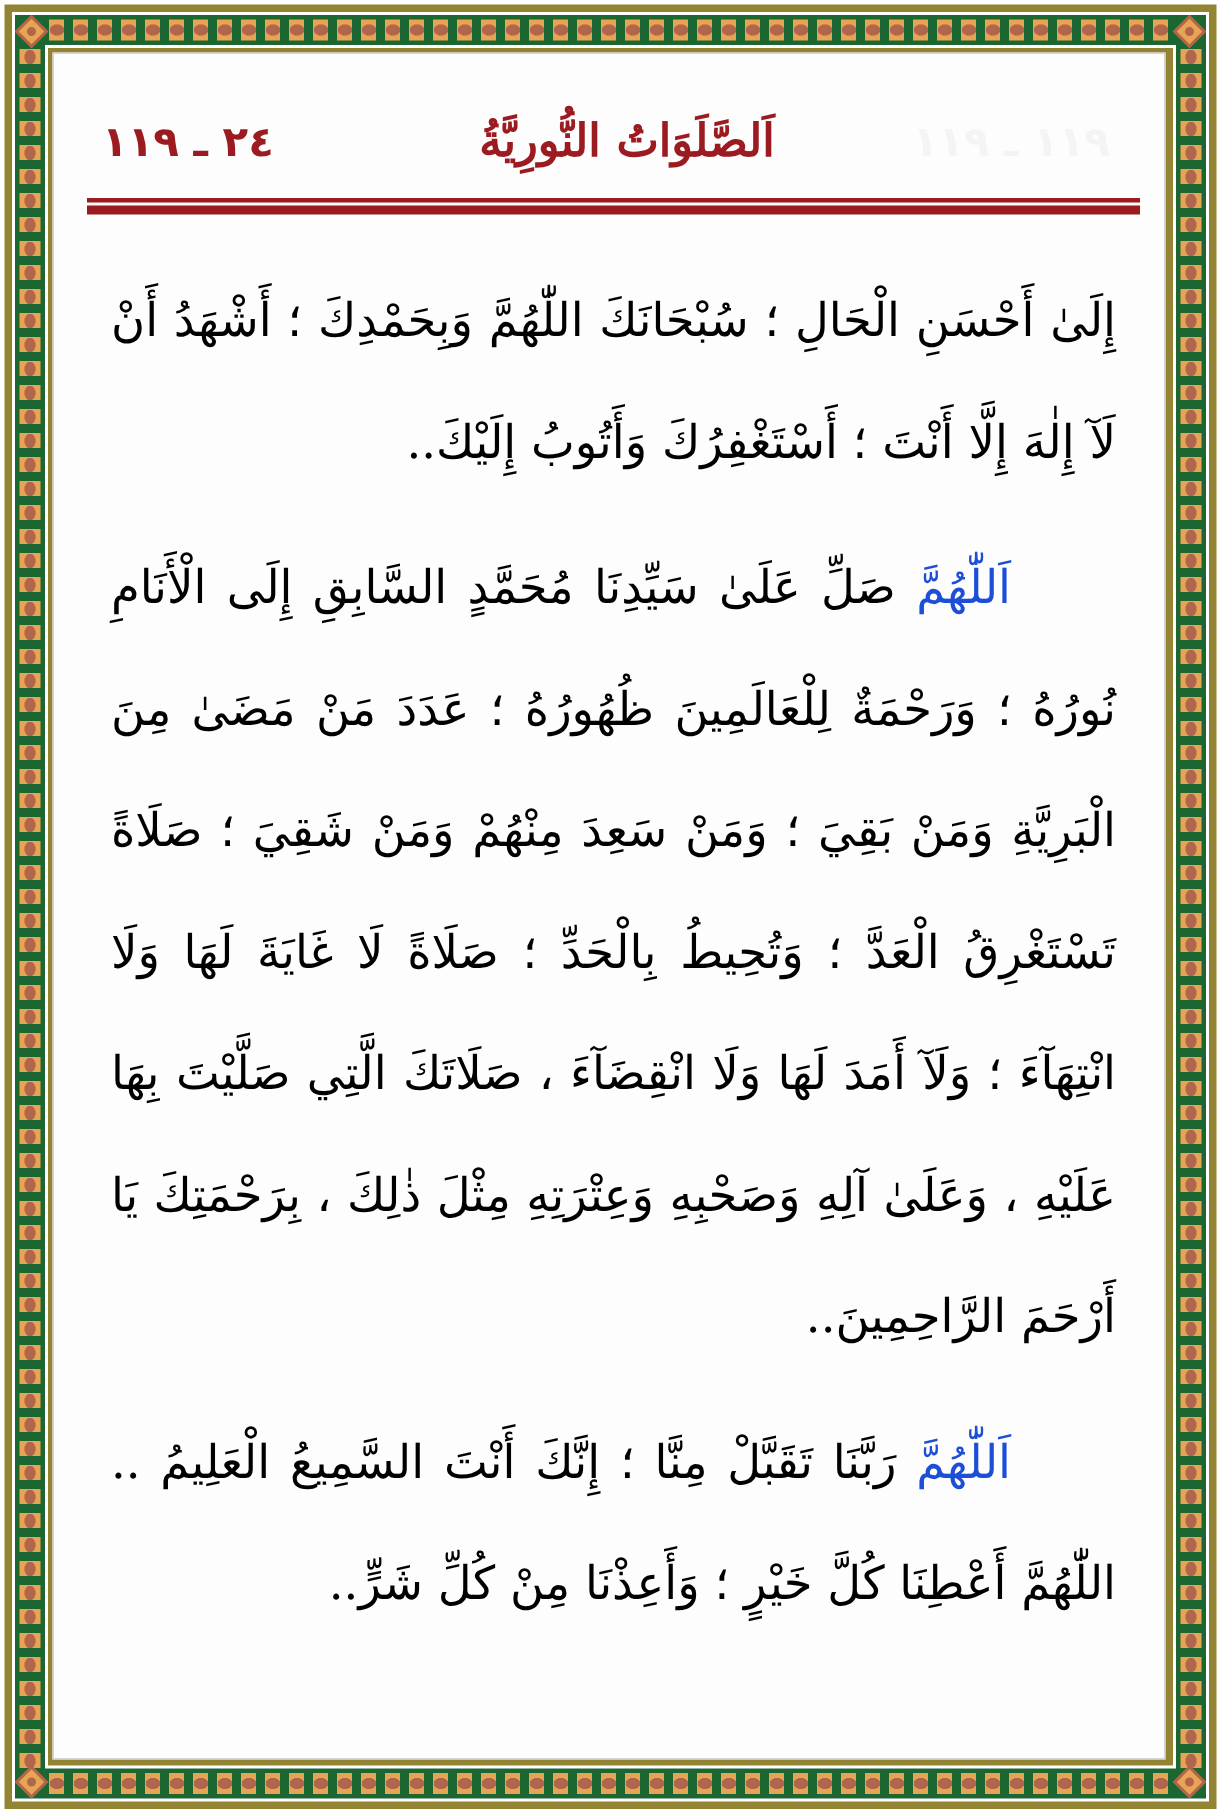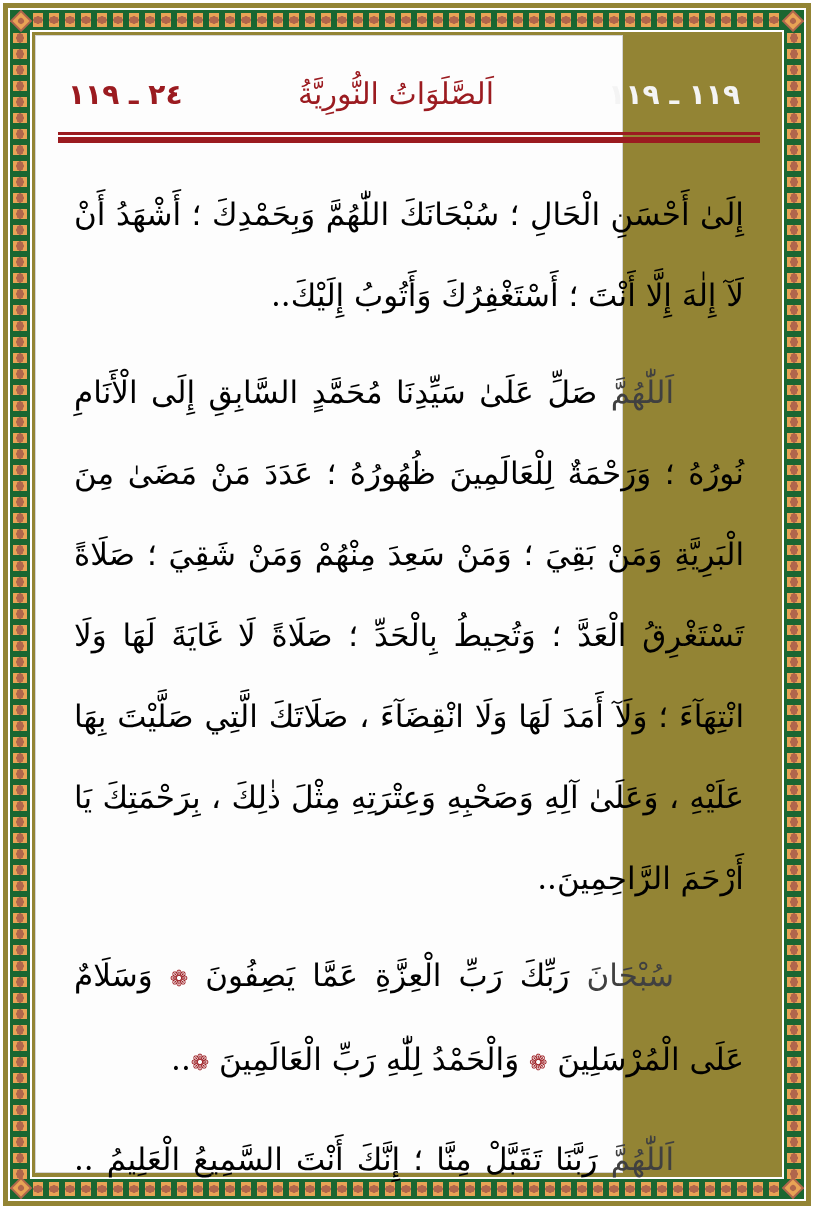--- a/index.html
+++ b/index.html
@@ -54,21 +54,21 @@
     .corner-knot.br { right: 5px; bottom: 5px; }
     .inner-white {
       position: absolute; left: 30px; top: 30px; width: 754px; height: 1149px;
       background: #ffffff;
     }
     .inner-olive {
       position: absolute; left: 32px; top: 32px; width: 750px; height: 1145px;
       background: #938434;
     }
     .page {
-      position: absolute; left: 35px; top: 35px; width: 588px; height: 1138px;
+      position: absolute; left: 35px; top: 35px; width: 742px; height: 1138px;
       background: #fdfdfd;
       border: 1px solid #d4d4d4;
       box-sizing: border-box;
     }
     .header {
       position: absolute; left: 22px; top: 40px; width: 702px; height: 50px;
       direction: ltr;
     }
     .page-num {
       position: absolute; left: 10px; top: 2px;
@@ -76,39 +76,39 @@
       font-family: "DejaVu Sans", sans-serif; letter-spacing: 2px;
       direction: rtl;
     }
     .ghost-num {
       position: absolute; right: 20px; top: 2px;
       color: #f4f4f4; font-size: 28px; font-weight: bold;
       font-family: "DejaVu Sans", sans-serif; letter-spacing: 2px;
       direction: rtl;
     }
     .book-title {
-      position: absolute; left: 240px; top: 0px; width: 240px; text-align: left;
-      color: #9b1b20; font-size: 30px; font-weight: normal;
+      position: absolute; left: 240px; top: 0px; width: 240px; text-align: center;
+      color: #9b1b20; font-size: 30px; font-weight: bold;
       direction: rtl;
     }
     .rule-thin {
       position: absolute; left: 22px; top: 96px; width: 702px; height: 3px;
       background: #9b1b20;
     }
     .rule-thick {
       position: absolute; left: 22px; top: 101px; width: 702px; height: 6px;
       background: #9b1b20;
     }
     .body-text {
       position: absolute; left: 22px; top: 122px; width: 702px;
       direction: rtl; text-align: justify; text-align-last: right;
       color: #000000; font-size: 31px; line-height: 81px;
     }
     .para { margin: 16px; }
-    .para .lead { color: #404040; }
+    .para .lead { color: #1d4ed8; }
     .para.indent { text-indent: 70px; }
     .ornament { color: #9b1b20; font-size: 22px; }
   </style>
 </head>
 <body>
 
 <div class="outer-olive"></div>
 <div class="outer-gap"></div>
 <div class="green-band">
   <div class="chain-h top"></div>
@@ -134,26 +134,17 @@
 
   <div class="body-text">
     <p class="para">
       <span>إِلَىٰ أَحْسَنِ الْحَالِ ؛ سُبْحَانَكَ اللّٰهُمَّ وَبِحَمْدِكَ ؛ أَشْهَدُ أَنْ لَآ إِلٰهَ إِلَّا أَنْتَ ؛ أَسْتَغْفِرُكَ وَأَتُوبُ إِلَيْكَ..</span>
     </p>
     <p class="para indent">
       <span class="lead">اَللّٰهُمَّ</span>
       <span>صَلِّ عَلَىٰ سَيِّدِنَا مُحَمَّدٍ السَّابِقِ إِلَى الْأَنَامِ نُورُهُ ؛ وَرَحْمَةٌ لِلْعَالَمِينَ ظُهُورُهُ ؛ عَدَدَ مَنْ مَضَىٰ مِنَ الْبَرِيَّةِ وَمَنْ بَقِيَ ؛ وَمَنْ سَعِدَ مِنْهُمْ وَمَنْ شَقِيَ ؛ صَلَاةً تَسْتَغْرِقُ الْعَدَّ ؛ وَتُحِيطُ بِالْحَدِّ ؛ صَلَاةً لَا غَايَةَ لَهَا وَلَا انْتِهَآءَ ؛ وَلَآ أَمَدَ لَهَا وَلَا انْقِضَآءَ ، صَلَاتَكَ الَّتِي صَلَّيْتَ بِهَا عَلَيْهِ ، وَعَلَىٰ آلِهِ وَصَحْبِهِ وَعِتْرَتِهِ مِثْلَ ذٰلِكَ ، بِرَحْمَتِكَ يَا أَرْحَمَ الرَّاحِمِينَ..</span>
     </p>
     <p class="para indent">
-      <span class="lead">سُبْحَانَ</span>
-      <span>رَبِّكَ رَبِّ الْعِزَّةِ عَمَّا يَصِفُونَ</span>
-      <span class="ornament">❁</span>
-      <span>وَسَلَامٌ عَلَى الْمُرْسَلِينَ</span>
-      <span class="ornament">❁</span>
-      <span>وَالْحَمْدُ لِلّٰهِ رَبِّ الْعَالَمِينَ</span>
-      <span class="ornament">❁</span><span>..</span>
-    </p>
-    <p class="para indent">
       <span class="lead">اَللّٰهُمَّ</span>
       <span>رَبَّنَا تَقَبَّلْ مِنَّا ؛ إِنَّكَ أَنْتَ السَّمِيعُ الْعَلِيمُ .. اللّٰهُمَّ أَعْطِنَا كُلَّ خَيْرٍ ؛ وَأَعِذْنَا مِنْ كُلِّ شَرٍّ..</span>
     </p>
   </div>
 </div>
 
 </body></html>

